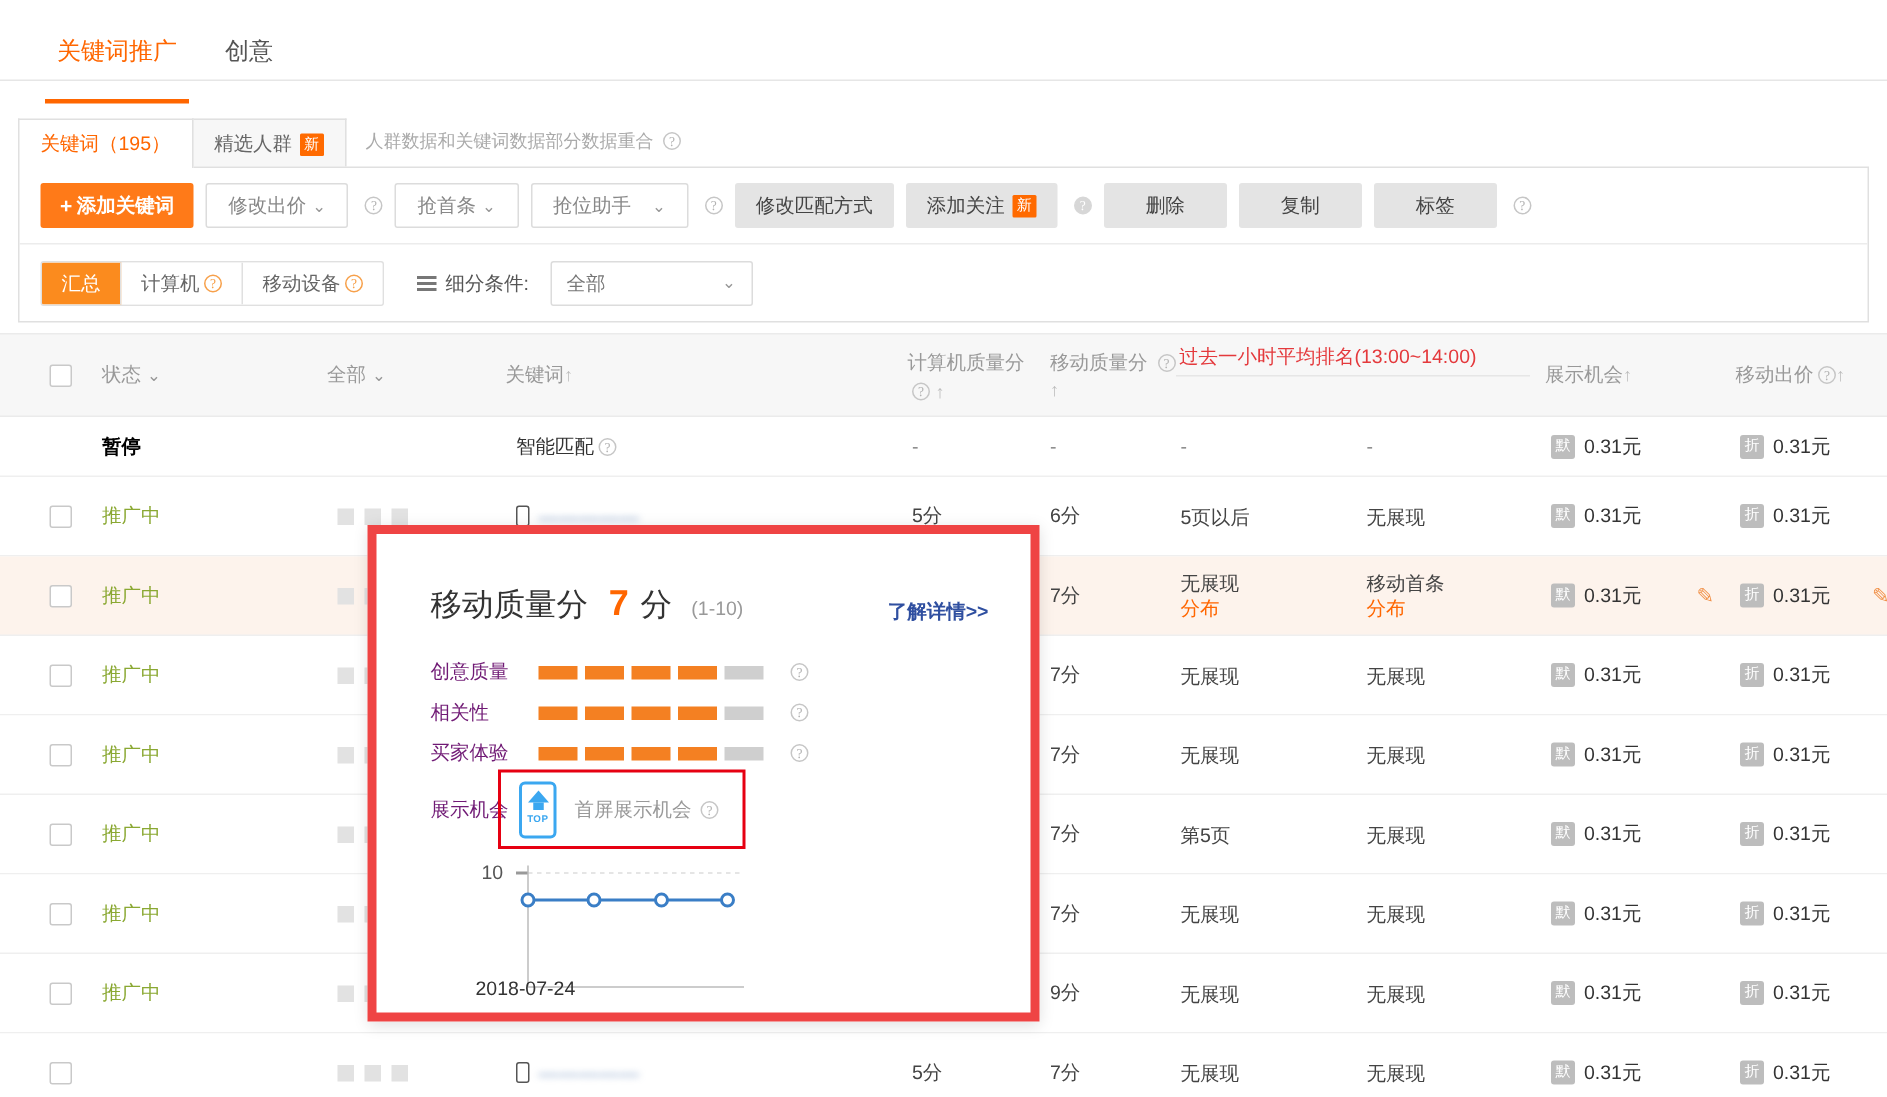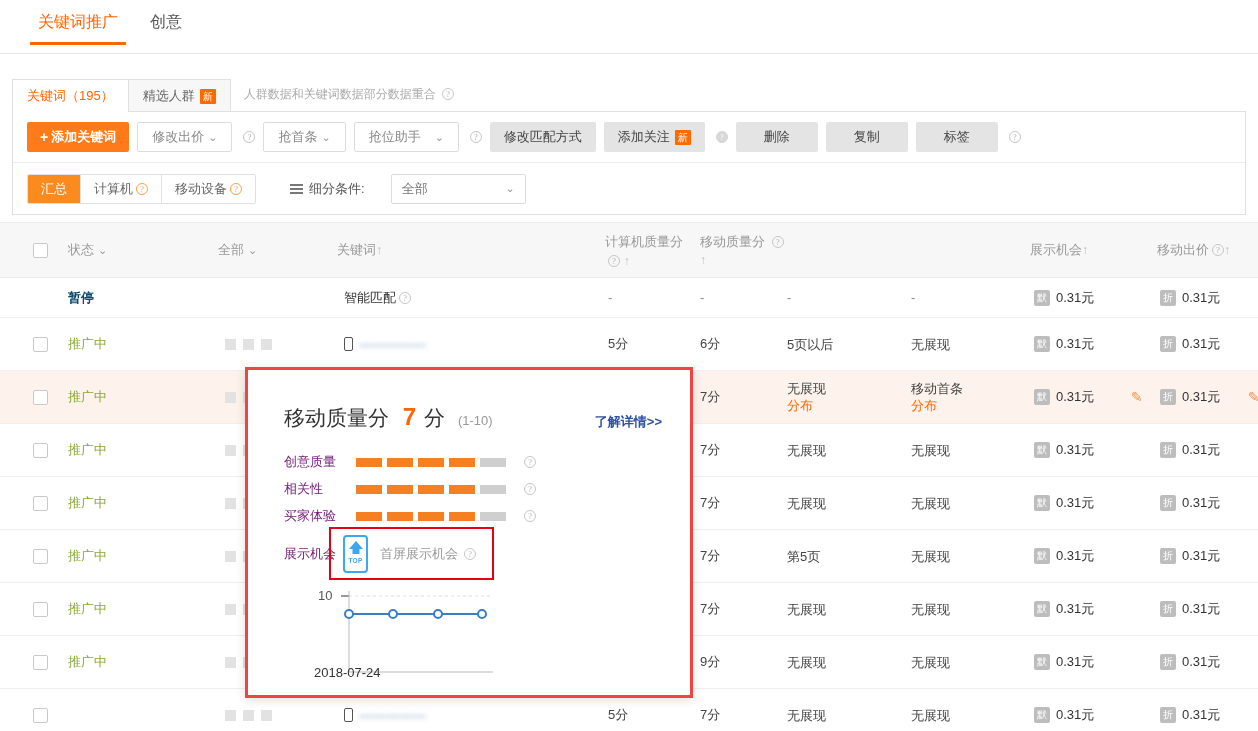--- a/index.html
+++ b/index.html
@@ -15,21 +15,21 @@
 
   
   .topnav {
     position: absolute; left: 0; top: 0; width: 1258px; height: 54px;
     border-bottom: 1px solid #e6e6e6;
     display: flex; align-items: flex-start;
     padding-left: 22px;
   }
   .topnav .navtab {
     position: relative;
-    height: 45px;
+    height: 69px;
     display: flex; align-items: center;
     padding: 0 16px;
     font-size: 16px;
     color: #555;
     cursor: pointer;
     white-space: nowrap;
   }
   .topnav .navtab.active { color: #f60; }
   .topnav .navtab.active::after {
     content: ""; position: absolute; left: 8px; right: 8px; bottom: 0;
@@ -87,21 +87,21 @@
   }
   .btn-primary { background: #ff7a18; color: #fff; font-weight: bold; padding: 0 13px; }
   .btn-primary .plus { font-size: 14px; margin-right: 3px; font-weight: bold; }
   .btn-outline { background: #fff; border: 1px solid #dcdcdc; color: #888; }
   .btn-gray { background: #e4e4e4; color: #444; }
   .caret { font-size: 11px; color: #999; margin-left: 4px; }
   .caret-wide { margin-left: 14px; }
 
   
   .filterrow {
-    display: flex; align-items: center; gap: 16px;
+    display: flex; align-items: center; gap: 4px;
     border-top: 1px solid #ececec; padding: 20px 14px; height: 52px;
   }
   .seg { display: flex; border: 1px solid #e0e0e0; border-radius: 2px; overflow: hidden; height: 30px; }
   .seg-item {
     display: flex; align-items: center; padding: 0 13px; font-size: 13px;
     color: #666; background: #fff; cursor: pointer; border-right: 1px solid #e0e0e0;
     white-space: nowrap;
   }
   .seg-item:last-child { border-right: none; }
   .seg-item.active { background: #fb8b1e; color: #fff; }
@@ -127,21 +127,21 @@
   .row.pause { height: 40px; }
   .row.hl { background: #fdf3ec; }
   .cell { position: absolute; top: 0; height: 100%; display: flex; align-items: center; }
   .thead .cell { color: #999; font-size: 13px; }
 
   .cb {
     width: 15px; height: 15px; border: 1px solid #c9c9c9; border-radius: 2px;
     background: #fff; cursor: pointer;
   }
   .state-green { color: #8aa832; font-weight: normal; font-size: 13px; }
-  .state-red { color: #0c4a6e; font-weight: bold; font-size: 13px; }
+  .state-red { color: #000000; font-weight: bold; font-size: 13px; }
   .blocks { display: flex; gap: 7px; }
   .blocks span { display: block; width: 11px; height: 11px; background: #e2e2e2; }
   .kwtext { color: #5b7fb4; font-size: 13px; filter: blur(2.4px); letter-spacing: .5px; }
   .phoneicon {
     width: 9px; height: 14px; border: 1.6px solid #555; border-radius: 2px;
     margin-right: 6px; display: inline-block;
   }
   .score { font-size: 13px; color: #444; }
   .rank { font-size: 13px; color: #444; line-height: 17px; }
   .rank .sub { color: #f60; cursor: pointer; }
@@ -161,22 +161,22 @@
     border-bottom: 1px solid #e6e6e6; height: 28px;
   }
   .hdr-rank-sub { display: flex; height: 27px; align-items: center; }
   .hdr-rank-sub div { color: #999; font-size: 13px; }
   .hdr-rank-sub .c1 { width: 118px; padding-left: 2px; }
   .hdr-rank-sub .c2 { padding-left: 10px; border-left: 1px solid #e6e6e6; height: 27px; display:flex; align-items:center; }
   .arrow { color: #bbb; font-size: 12px; }
 
   
   .popup {
-    position: absolute; left: 245px; top: 367px; width: 448px; height: 331px;
-    background: #fff; border: 3px solid #ef4444;
+    position: absolute; left: 245px; top: 350px; width: 448px; height: 331px;
+    background: #fff; border: 6px solid #ef4444;
     box-shadow: 0 2px 10px rgba(0,0,0,.13); z-index: 50;
   }
   .pop-title { position: absolute; left: 36px; top: 33px; font-size: 21px; color: #333; white-space: nowrap; }
   .pop-title .num { color: #f60; font-weight: bold; font-size: 24px; margin: 0 2px 0 8px; }
   .pop-title .fen { font-size: 21px; }
   .pop-title .range { font-size: 13px; color: #999; margin-left: 7px; }
   .pop-link {
     position: absolute; right: 28px; top: 43px; color: #2f4fa0; font-size: 13px;
     font-weight: bold; cursor: pointer; white-space: nowrap;
   }
@@ -339,20 +339,21 @@
       </div>
       <div class="cell" style="left:700px; flex-direction:column; align-items:flex-start; justify-content:center;">
         <span>
           <span>移动质量分</span>
           <span class="q">?</span>
         </span>
         <span class="arrow" style="margin-top:2px">↑</span>
       </div>
 
       <div class="hdr-rank-group">
+        <div class="hdr-rank-title">过去一小时平均排名(13:00~14:00)</div>
       </div>
 
       <div class="cell" style="left:1030px">
         <span>展示机会</span>
         <span class="arrow">↑</span>
       </div>
       <div class="cell" style="left:1157px">
         <span>移动出价</span>
         <span class="q">?</span>
         <span class="arrow">↑</span>

